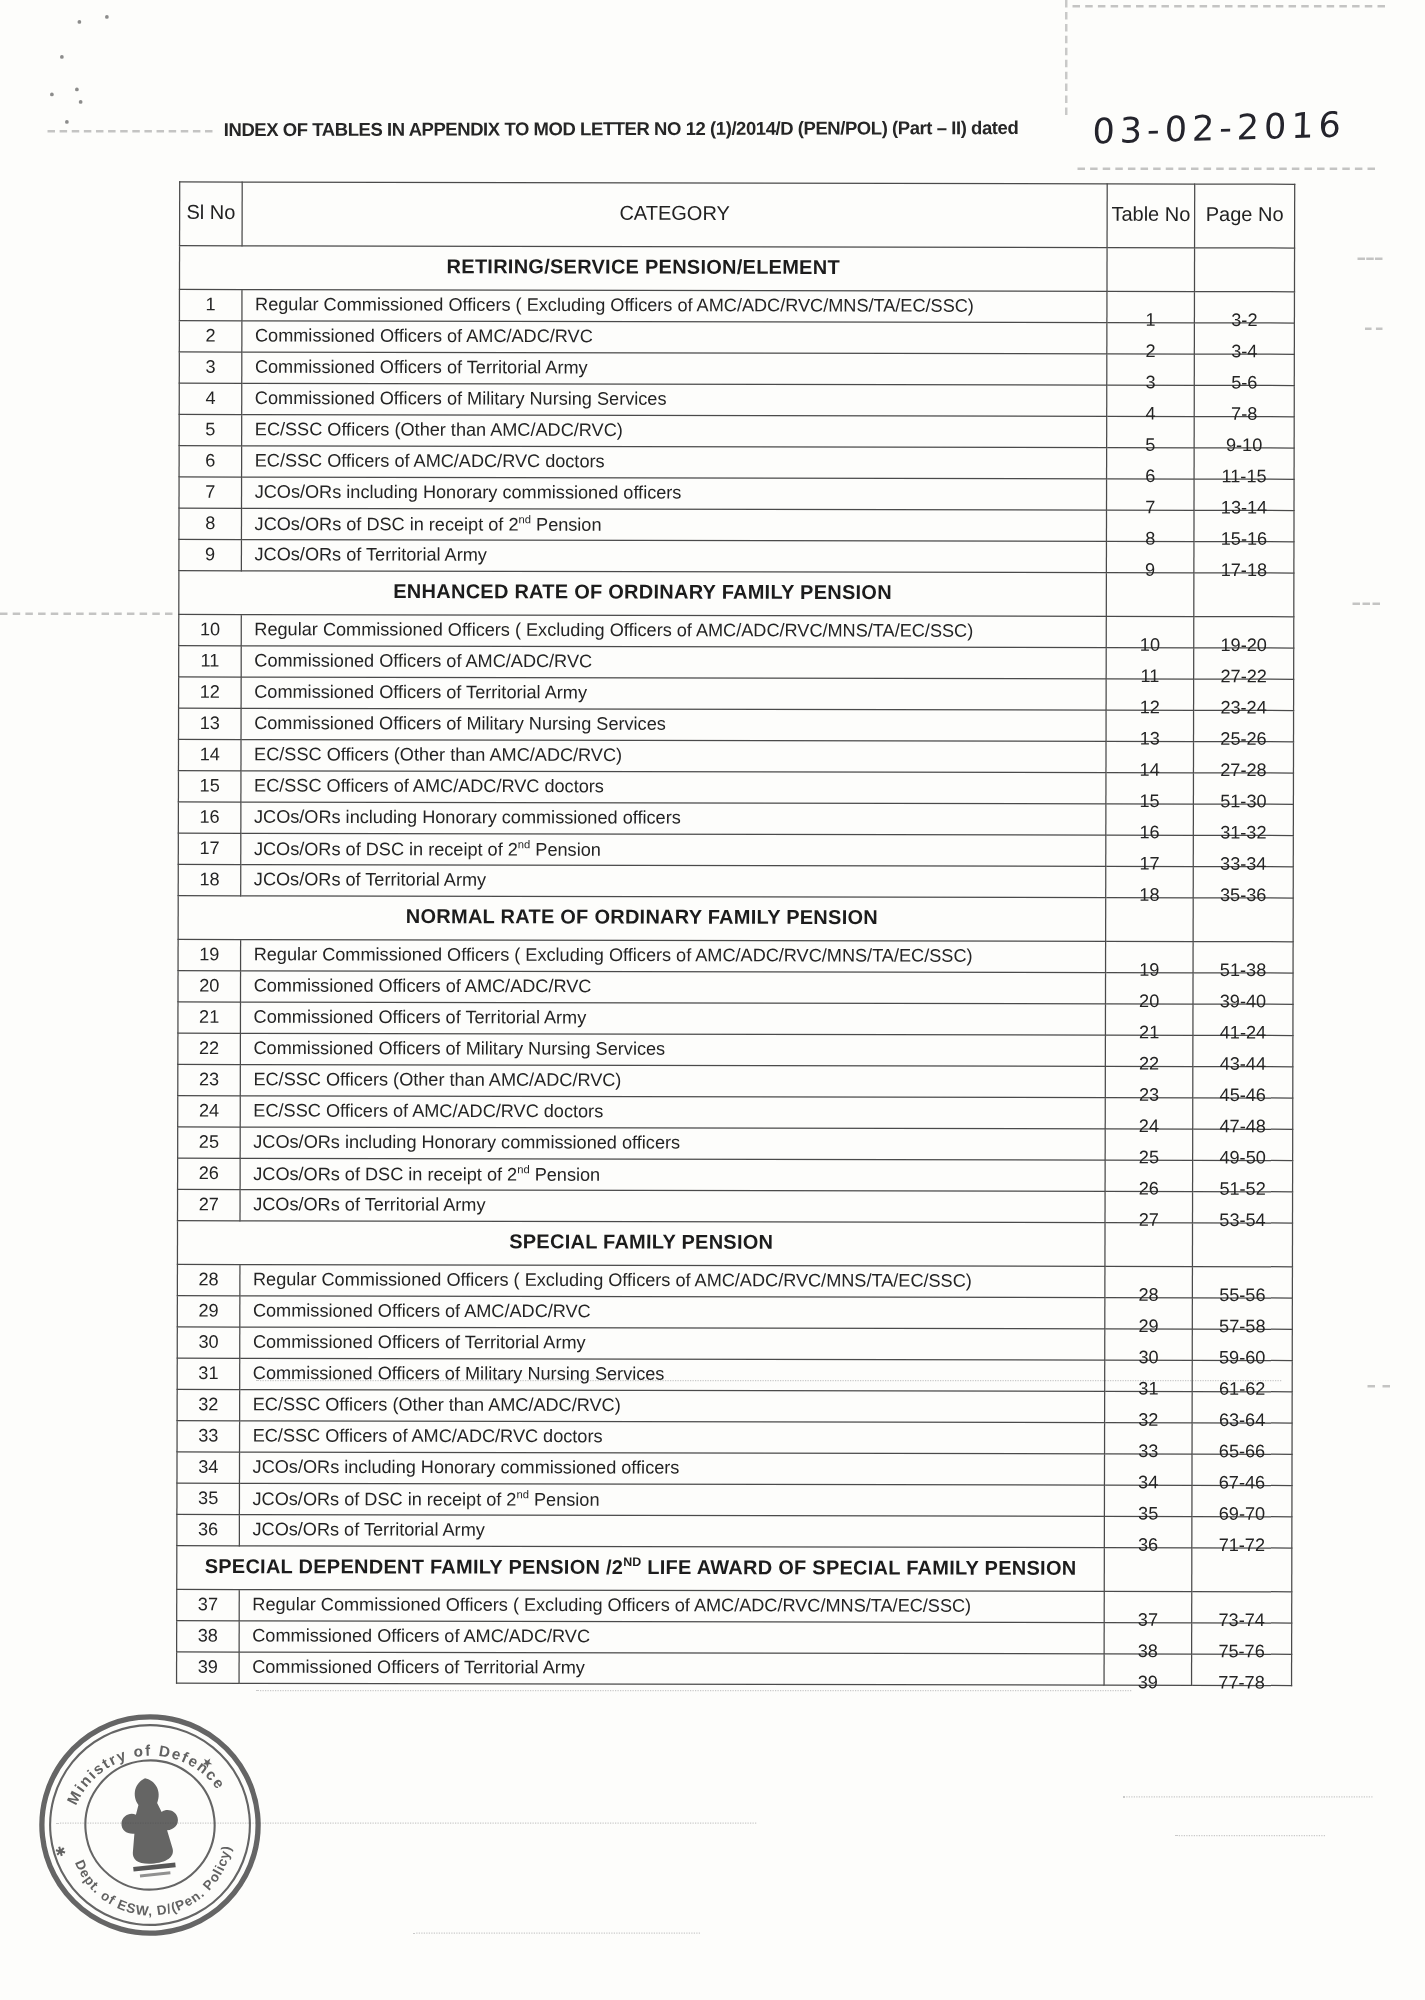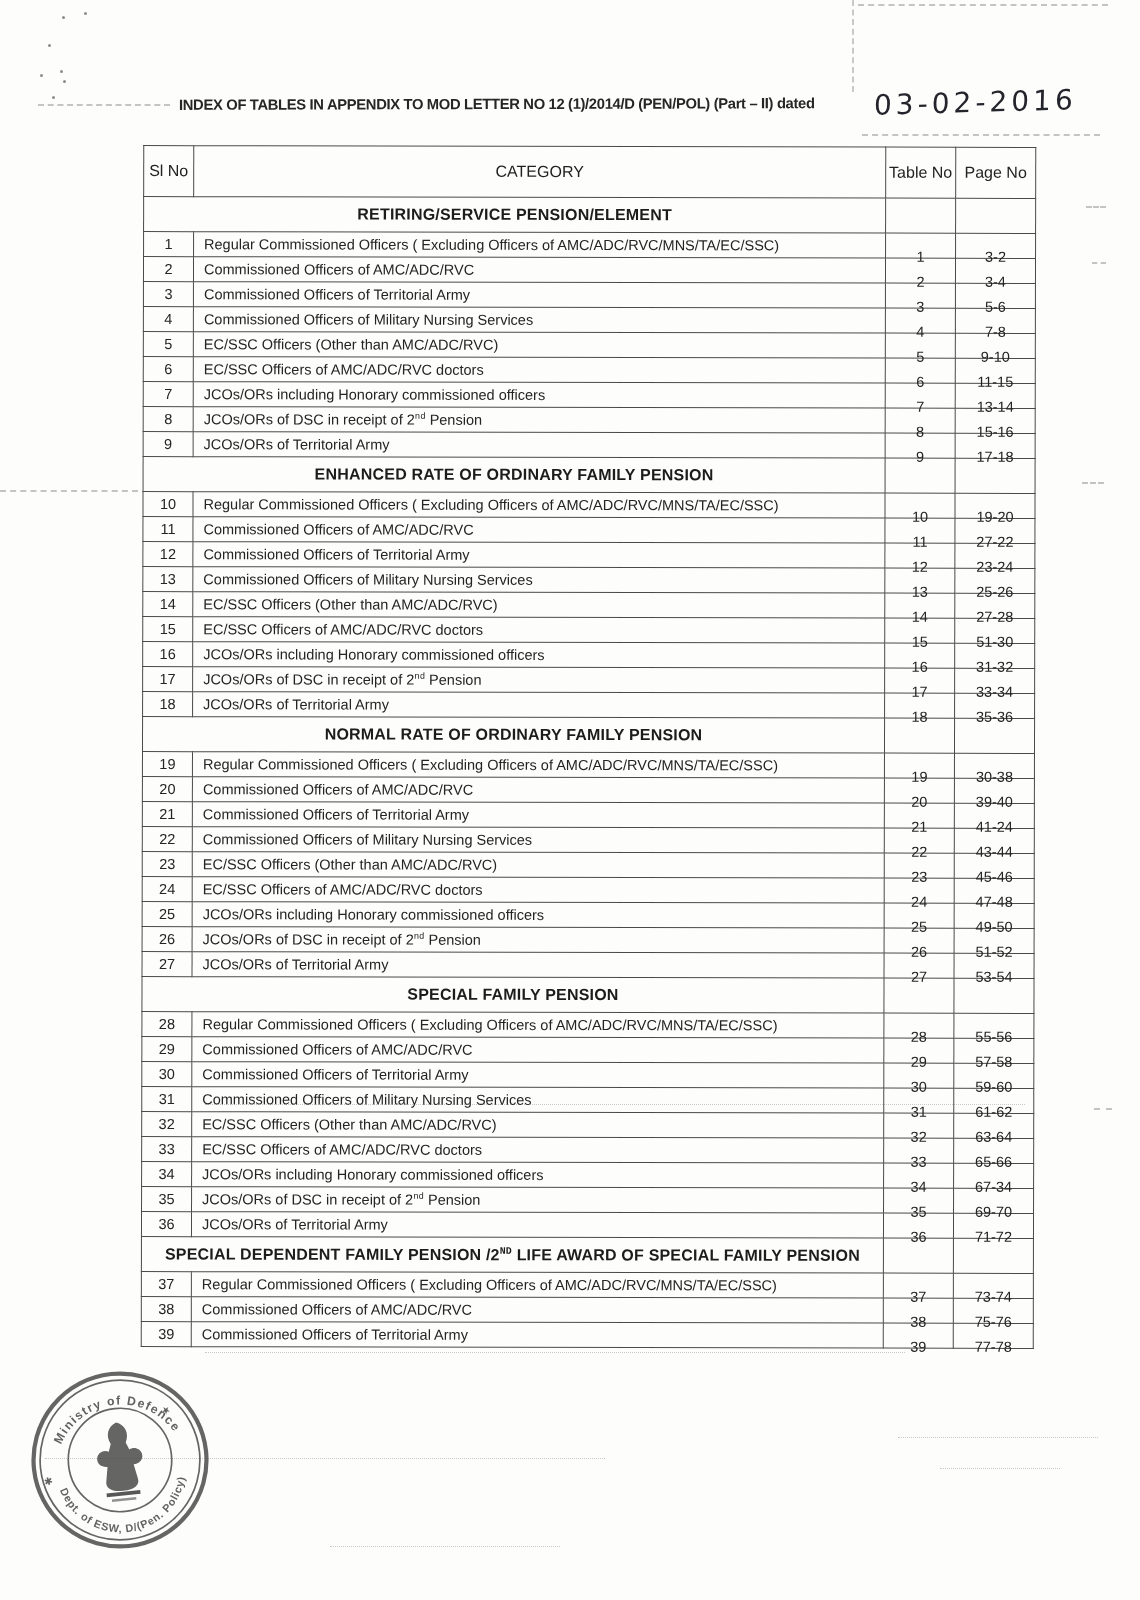--- a/index.html
+++ b/index.html
@@ -35,21 +35,21 @@
   }
   td.sec{
     height:34px;text-align:center;font-weight:bold;font-size:16px;
     color:#1c1c1c;letter-spacing:0.2px;
   }
   tr.row td{height:24px;font-size:14.5px;color:#242424;}
   td.sl{text-align:center;}
   td.cat{padding-left:10px;white-space:nowrap;}
   td.num{text-align:center;}
   td.num .shift{position:relative;top:11px;display:inline-block;}
-  sup{font-size:0.62em;font-family:Liberation Mono, monospace;}
+  sup{font-size:0.62em;}
   
   .seal{
     position:absolute;left:26px;top:1366px;width:188px;height:188px;
     opacity:0.88;transform:rotate(-6deg);
   }
   .seal-text{font-family:"Liberation Sans",sans-serif;font-weight:bold;fill:#4d4d4d;}
   .seal-top{font-size:13px;letter-spacing:1.5px;}
   .seal-bottom{font-size:11.5px;letter-spacing:0.8px;}
   .seal-star{font-size:11px;fill:#4d4d4d;}
   
@@ -227,21 +227,21 @@
         </tr>
         <tr>
           <td colspan="2" class="sec">NORMAL RATE OF ORDINARY FAMILY PENSION</td>
           <td class="num"></td>
           <td class="num"></td>
         </tr>
         <tr class="row">
           <td class="sl">19</td>
           <td class="cat">Regular Commissioned Officers ( Excluding Officers of AMC/ADC/RVC/MNS/TA/EC/SSC)</td>
           <td class="num"><span class="shift">19</span></td>
-          <td class="num"><span class="shift">30-38</span></td>
+          <td class="num"><span class="shift">51-38</span></td>
         </tr>
         <tr class="row">
           <td class="sl">20</td>
           <td class="cat">Commissioned Officers of AMC/ADC/RVC</td>
           <td class="num"><span class="shift">20</span></td>
           <td class="num"><span class="shift">39-40</span></td>
         </tr>
         <tr class="row">
           <td class="sl">21</td>
           <td class="cat">Commissioned Officers of Territorial Army</td>
@@ -322,21 +322,21 @@
         <tr class="row">
           <td class="sl">33</td>
           <td class="cat">EC/SSC Officers of AMC/ADC/RVC doctors</td>
           <td class="num"><span class="shift">33</span></td>
           <td class="num"><span class="shift">65-66</span></td>
         </tr>
         <tr class="row">
           <td class="sl">34</td>
           <td class="cat">JCOs/ORs including Honorary commissioned officers</td>
           <td class="num"><span class="shift">34</span></td>
-          <td class="num"><span class="shift">67-34</span></td>
+          <td class="num"><span class="shift">67-46</span></td>
         </tr>
         <tr class="row">
           <td class="sl">35</td>
           <td class="cat">JCOs/ORs of DSC in receipt of 2<sup>nd</sup> Pension</td>
           <td class="num"><span class="shift">35</span></td>
           <td class="num"><span class="shift">69-70</span></td>
         </tr>
         <tr class="row">
           <td class="sl">36</td>
           <td class="cat">JCOs/ORs  of Territorial Army</td>

